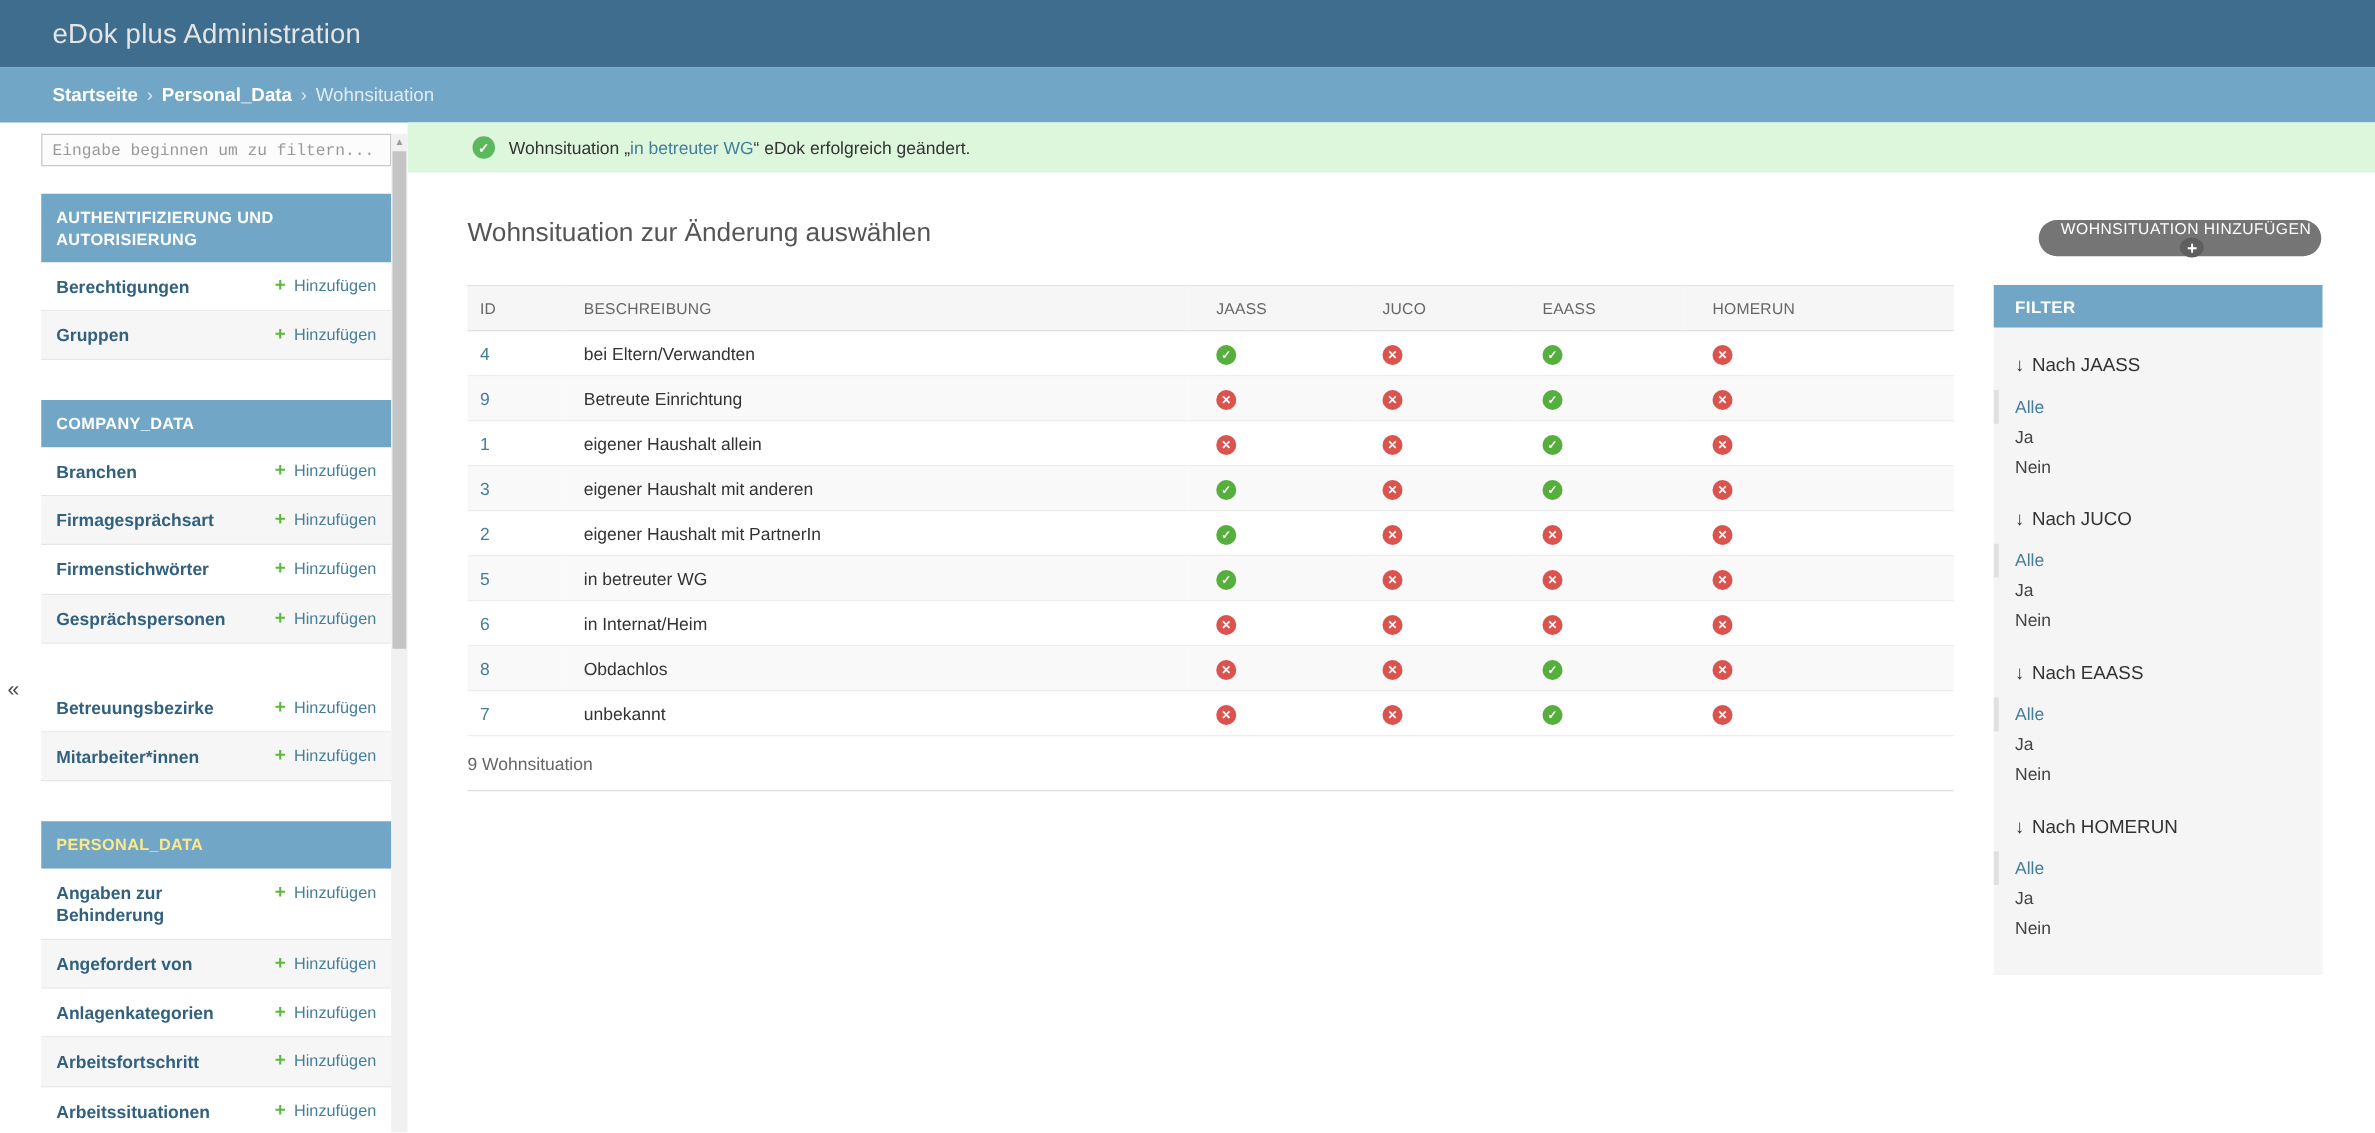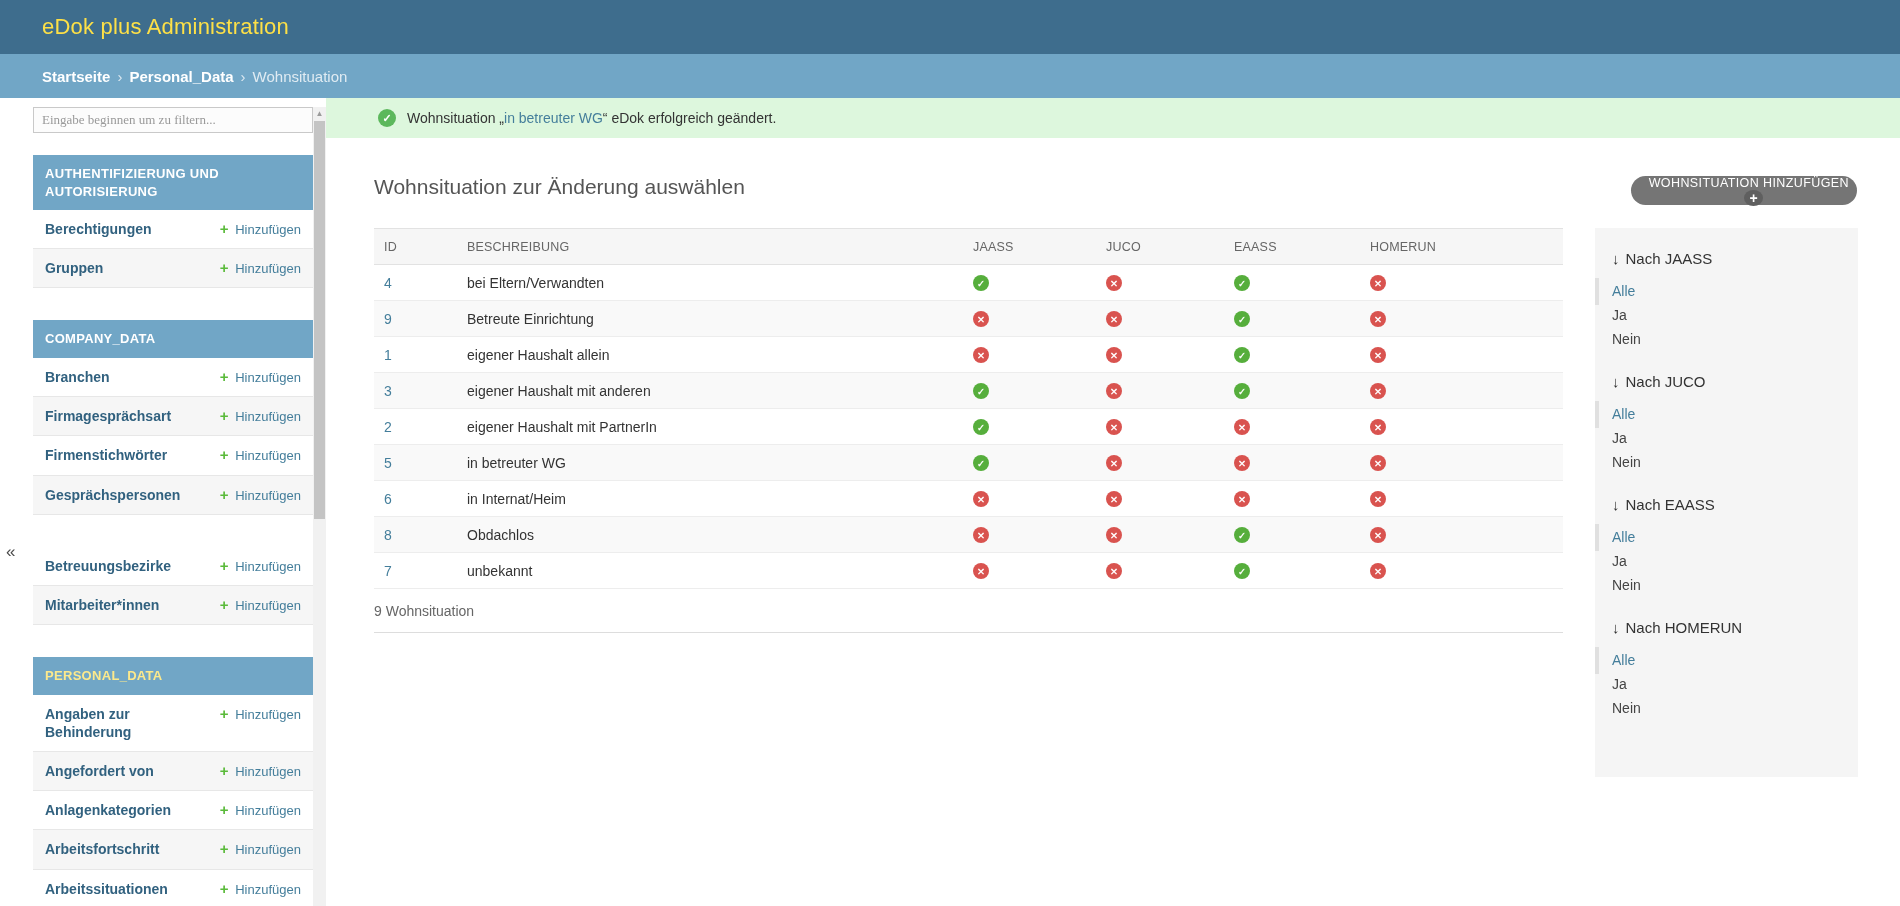--- a/index.html
+++ b/index.html
@@ -3,21 +3,21 @@
 <meta charset="utf-8">
 <style>
   * { margin:0; padding:0; box-sizing:border-box; }
   html,body { width:1900px; height:906px; overflow:hidden; background:#fff;
               font-family:"Liberation Sans", sans-serif; }
   .app { position:relative; width:1900px; height:906px; background:#fff; }
 
   
   .topbar { position:absolute; left:0; top:0; width:100%; height:54px;
             background:#3e6d8d; display:flex; align-items:center; }
-  .topbar h1 { margin-left:42px; font-size:22px; font-weight:400; color:#fde047; letter-spacing:.2px; }
+  .topbar h1 { margin-left:42px; font-size:22px; font-weight:400; color:#e5e5e5; letter-spacing:.2px; }
   .topbar-right { position:absolute; right:40px; top:0; height:54px; display:flex;
                   align-items:center; font-size:12px; color:#eef3e4; letter-spacing:.4px; }
   .topbar-right .user { font-weight:700; color:#fdfdf2; margin-left:4px; }
   .topbar-right a { color:#eef3e4; text-decoration:underline; text-underline-offset:3px; cursor:pointer; }
   .topbar-right .sep { margin:0 6px; text-decoration:none; }
   .theme-toggle { margin-left:14px; font-size:19px; color:#eef3e4; cursor:pointer; line-height:1; }
 
   
   .crumbbar { position:absolute; left:0; top:54px; width:100%; height:44px;
               background:#71a6c6; display:flex; align-items:center; }
@@ -30,21 +30,21 @@
   .msgbar { position:absolute; left:326px; top:98px; right:0; height:40px;
             background:#ddf7dd; display:flex; align-items:center; font-size:14px; color:#333; }
   .msg-icon { width:18px; height:18px; border-radius:50%; background:#5cb85c; color:#fff;
               font-size:11px; font-weight:700; display:inline-flex; align-items:center;
               justify-content:center; margin-left:52px; margin-right:11px; flex:0 0 auto; }
   .msgbar a { color:#447e9b; text-decoration:none; cursor:pointer; }
 
   
   .sidebar { position:absolute; left:33px; top:107px; width:280px; }
   .sidebar input { width:100%; height:26px; border:1px solid #c9c9c9; background:#fcfcfc;
-                   font-size:13px; padding:0 8px; color:#1d4ed8; font-family:Liberation Serif, serif; outline:none; }
+                   font-size:13px; padding:0 8px; color:#1d4ed8; font-family:Liberation Mono, monospace; outline:none; }
   .sidebar input::placeholder { color:#999; }
   .side-section { margin-top:22px; }
   .side-section + .side-section { margin-top:32px; }
   .side-head { background:#71a6c6; color:#fff; font-size:13px; font-weight:600;
                letter-spacing:.3px; padding:10px 12px; line-height:1.35; }
   .side-section.active .side-head { color:#fce98c; }
   .side-item { display:flex; justify-content:space-between; align-items:flex-start;
                padding:10px 12px; border-bottom:1px solid #e7e7e7; background:#fff; cursor:pointer; }
   .side-item.alt { background:#f6f6f6; }
   .side-item .lbl { font-size:14px; font-weight:700; color:#31617f; line-height:1.3; max-width:160px; }
@@ -294,20 +294,21 @@
             <td class="c-flag"><span class="flag no">✕</span></td>
             <td class="c-flag"><span class="flag yes">✓</span></td>
             <td class="c-flag"><span class="flag no">✕</span></td>
           </tr>
         </tbody>
     </table>
     <div class="count-row">9 Wohnsituation</div>
   </div>
 
   <div class="filterpanel">
+    <div class="fhead">FILTER</div>
     <div id="filter-sections">
         <div class="fsection">
           <div class="ftitle"><span class="arr">↓</span>Nach JAASS</div>
           <div class="foption selected"><a>Alle</a></div>
           <div class="foption">Ja</div>
           <div class="foption">Nein</div>
         </div>
         <div class="fsection">
           <div class="ftitle"><span class="arr">↓</span>Nach JUCO</div>
           <div class="foption selected"><a>Alle</a></div>

